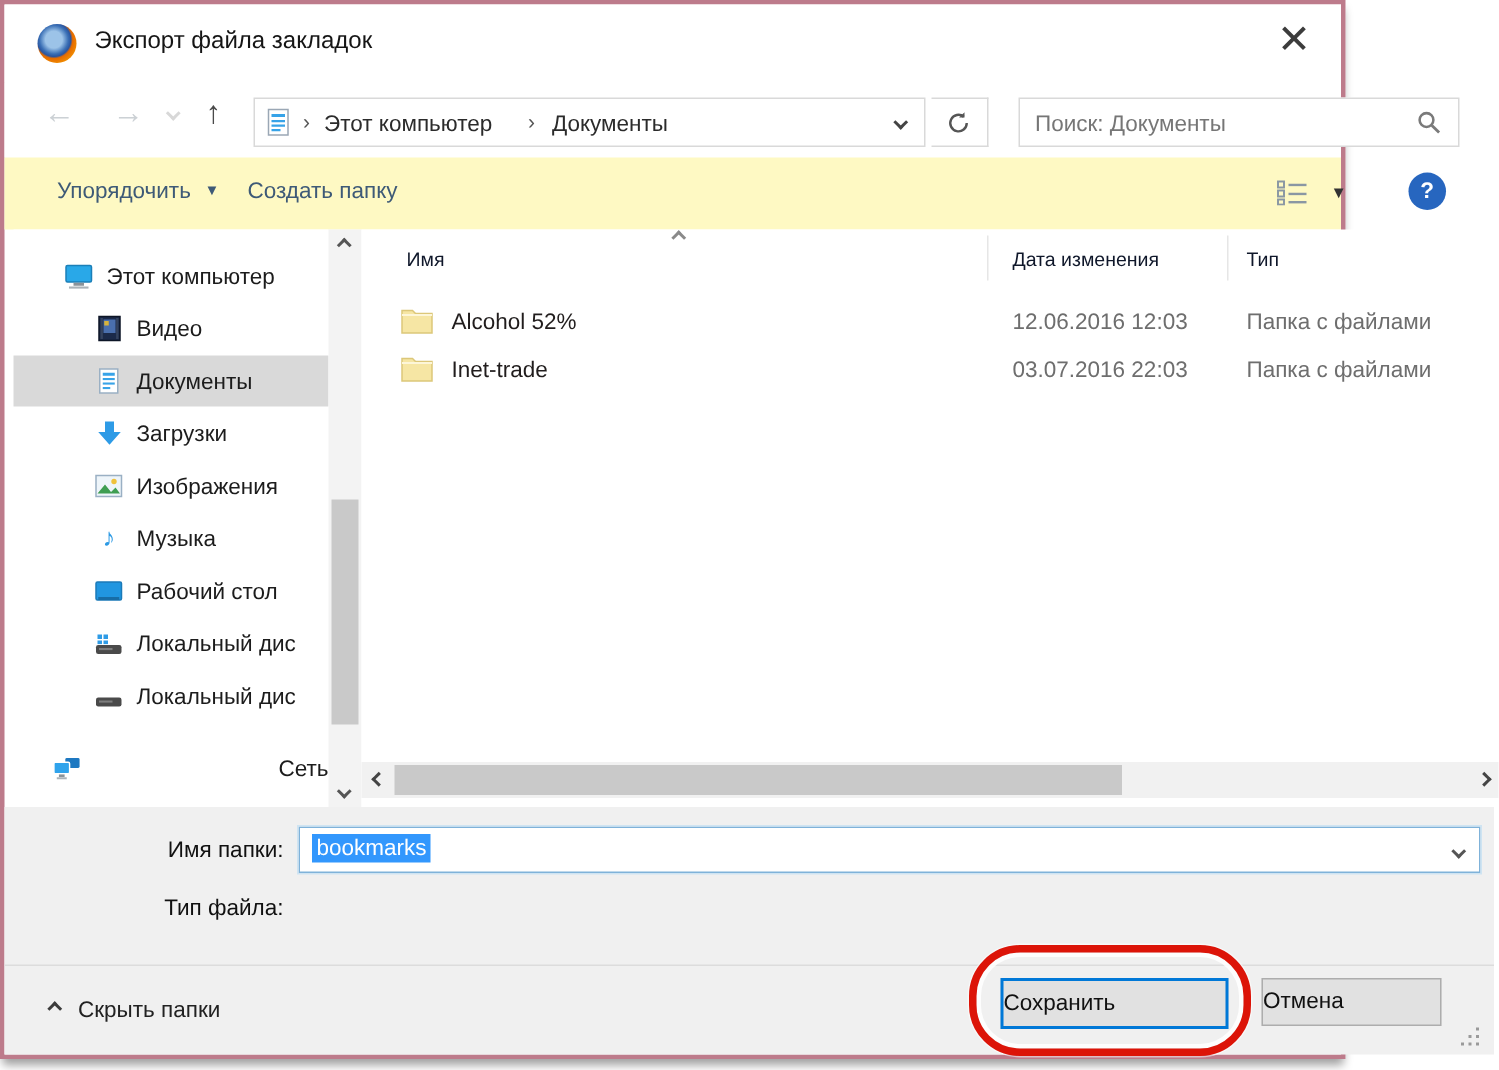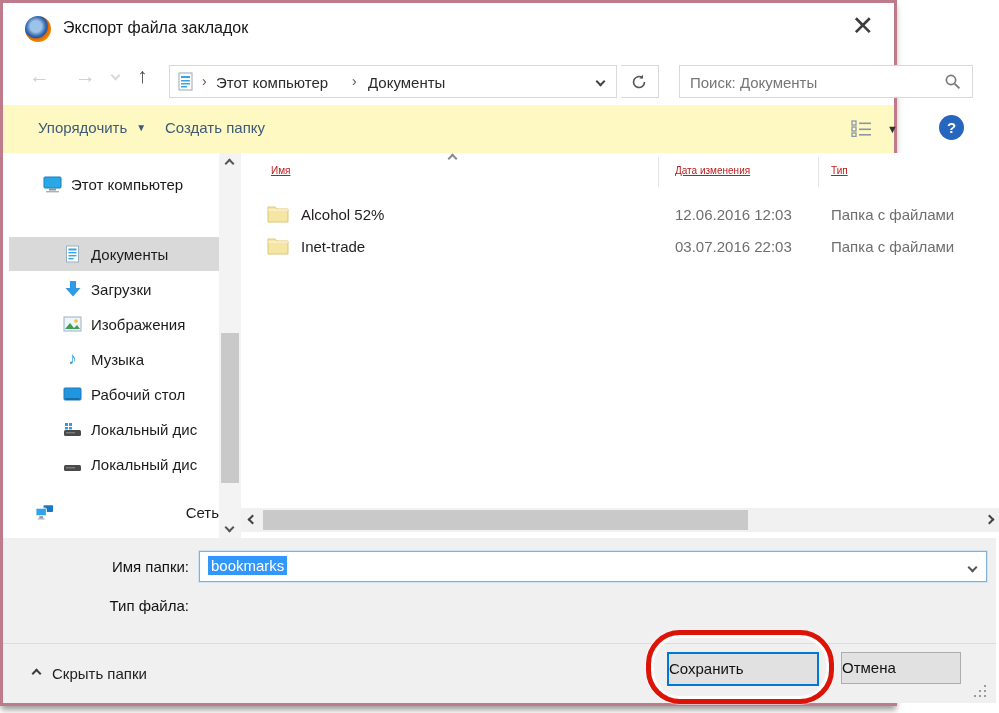--- a/index.html
+++ b/index.html
@@ -55,21 +55,21 @@
   .lvl2 { padding-left:54px; }
   .lvl0 { padding-left:26px; }
   .sicon { width:19px; height:18px; flex:0 0 19px; display:inline-flex; align-items:center; justify-content:center; }
   .note { color:#2d9ae4; font-size:17px; }
   .side-scroll { position:absolute; left:216px; top:150px; width:22px; height:385px; background:#f3f3f3; }
   .ss-up { position:absolute; left:7px; top:7px; border-color:#555; }
   .ss-down { position:absolute; left:7px; bottom:7px; border-color:#555; }
   .ss-thumb { position:absolute; left:2px; top:180px; width:18px; height:150px; background:#c9c9c9; }
   
   .filelist { position:absolute; left:238px; top:150px; width:758px; height:385px; background:#fff; }
-  .col-h { position:absolute; top:12px; font-size:10px; color:#b91c1c; white-space:nowrap;text-decoration:underline; }
+  .col-h { position:absolute; top:12px; font-size:13px; color:#0f172a; white-space:nowrap; }
   .h-name { left:30px; } .h-date { left:434px; } .h-type { left:590px; }
   .sort-caret { position:absolute; left:208px; top:2px; border-color:#8a8a8a; }
   .col-div { position:absolute; top:4px; width:1px; height:30px; background:#e6e6e6; }
   .d1 { left:417px; } .d2 { left:577px; }
   .frow { position:absolute; left:0; width:758px; height:32px; }
   .r0 { top:46px; } .r1 { top:78px; }
   .fname { position:absolute; left:60px; top:7px; font-size:15px; color:#211d1d; }
   .ficon { position:absolute; left:26px; top:6px; }
   .fdate { position:absolute; left:434px; top:7px; font-size:15px; color:#6e6e6e; }
   .ftype { position:absolute; left:590px; top:7px; font-size:15px; color:#6e6e6e; }
@@ -175,20 +175,32 @@
     <div class="side-item lvl1" style="top:14px;">
       <span class="sicon">
           <svg width="19" height="18" viewBox="0 0 19 18">
             <rect x="1" y="2" width="17" height="11" rx="1" fill="#29a8e8" stroke="#1b7fb8"></rect>
             <rect x="6" y="13.5" width="7" height="2" fill="#8a9299"></rect>
             <rect x="3" y="16" width="13" height="1.4" fill="#aab2b8"></rect>
           </svg>
         </span>
       <span>Этот компьютер</span>
     </div>
+    <div class="side-item lvl2" style="top:49px;">
+      <span class="sicon">
+          <svg width="16" height="18" viewBox="0 0 16 18">
+            <rect x="1" y="1" width="14" height="16" fill="#1b2a4a" stroke="#0d1526"></rect>
+            <rect x="4" y="3" width="8" height="9" fill="#4a6fae"></rect>
+            <rect x="4.5" y="4" width="3" height="3" fill="#d8b43c"></rect>
+            <rect x="2" y="2" width="1.6" height="14" fill="#35435f"></rect>
+            <rect x="12.4" y="2" width="1.6" height="14" fill="#35435f"></rect>
+          </svg>
+        </span>
+      <span>Видео</span>
+    </div>
     <div class="side-item lvl2 sel" style="top:84px;">
       <span class="sicon">
           <svg width="15" height="18" viewBox="0 0 15 18">
             <rect x="1.5" y="1" width="12" height="16" fill="#fff" stroke="#9ab0c4"></rect>
             <rect x="3.5" y="3.5" width="8" height="2" fill="#37a3e8"></rect>
             <rect x="3.5" y="7" width="8" height="1.4" fill="#37a3e8"></rect>
             <rect x="3.5" y="10" width="8" height="1.4" fill="#37a3e8"></rect>
             <rect x="3.5" y="13" width="5" height="1.4" fill="#37a3e8"></rect>
           </svg>
         </span>

